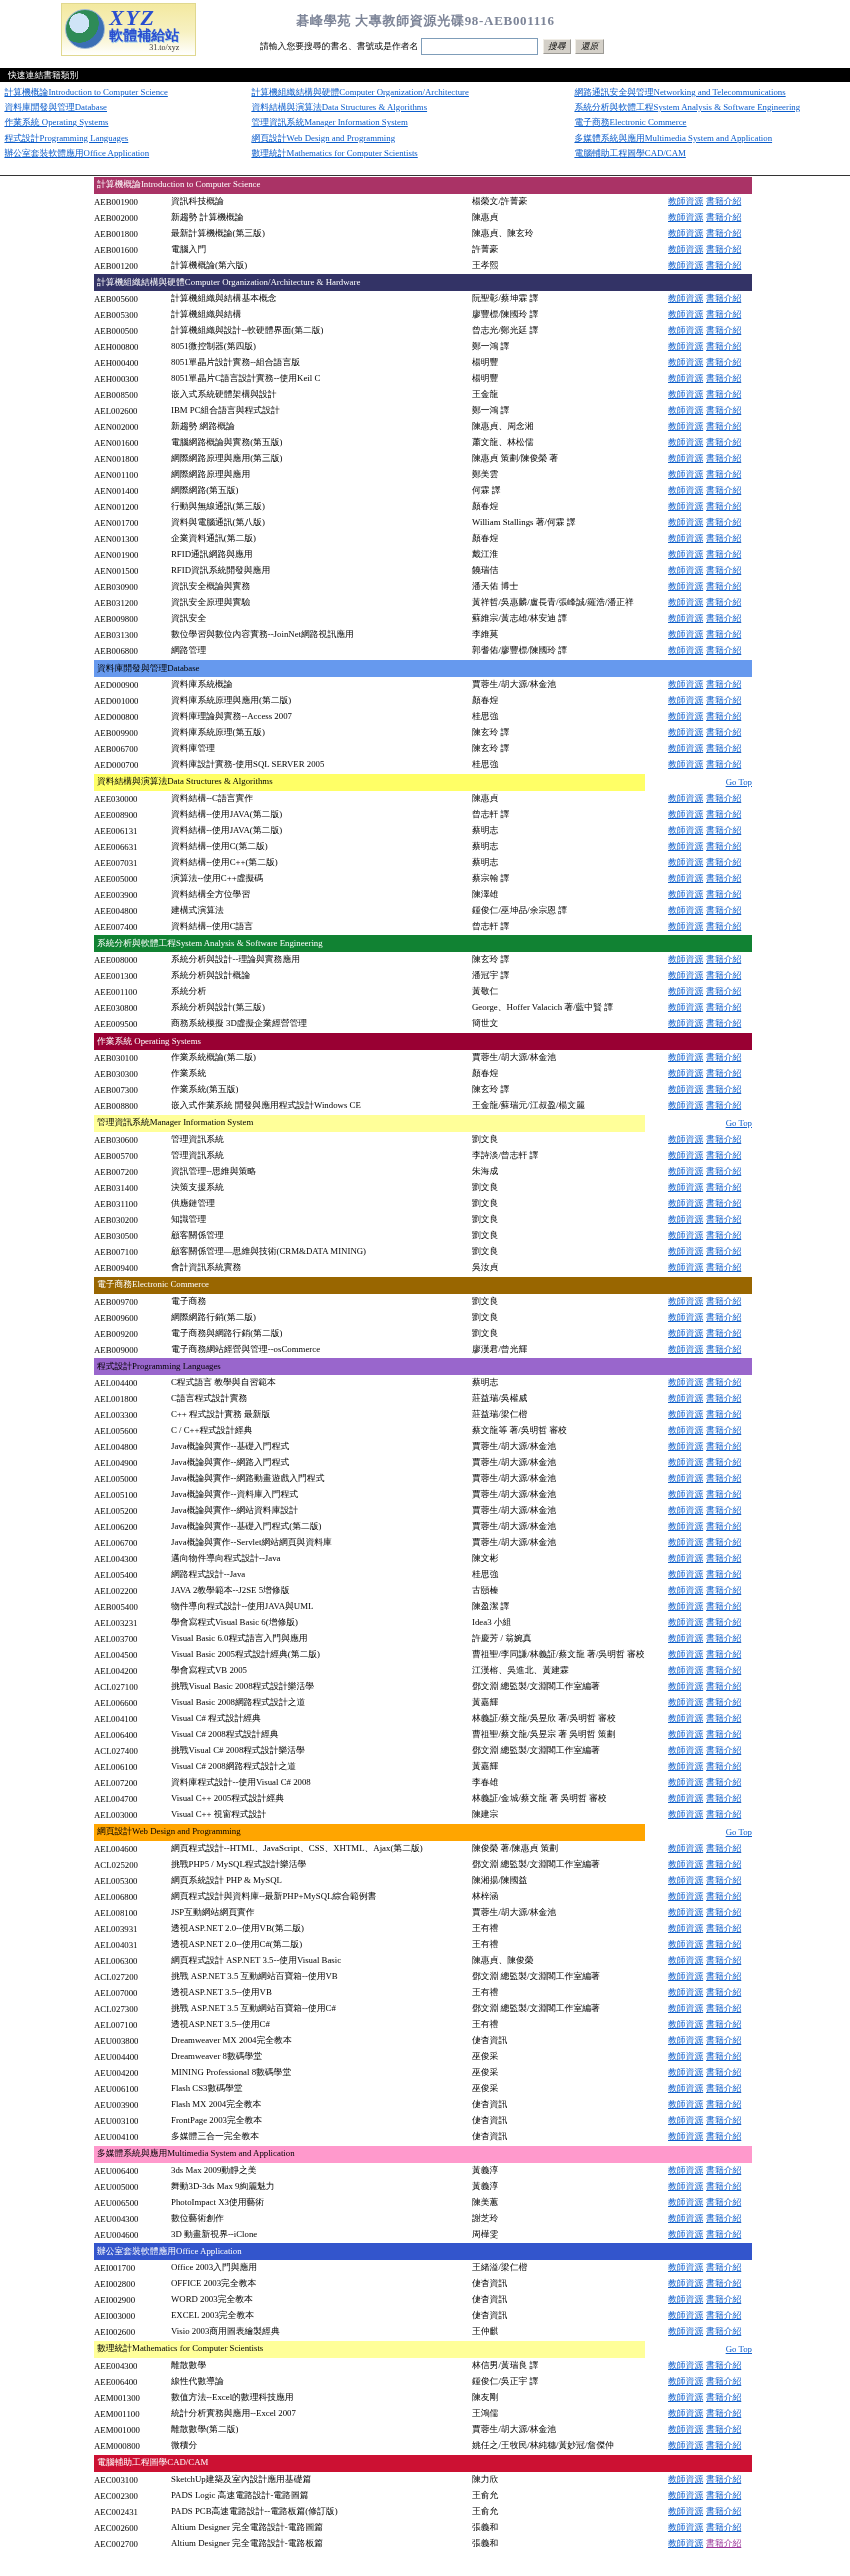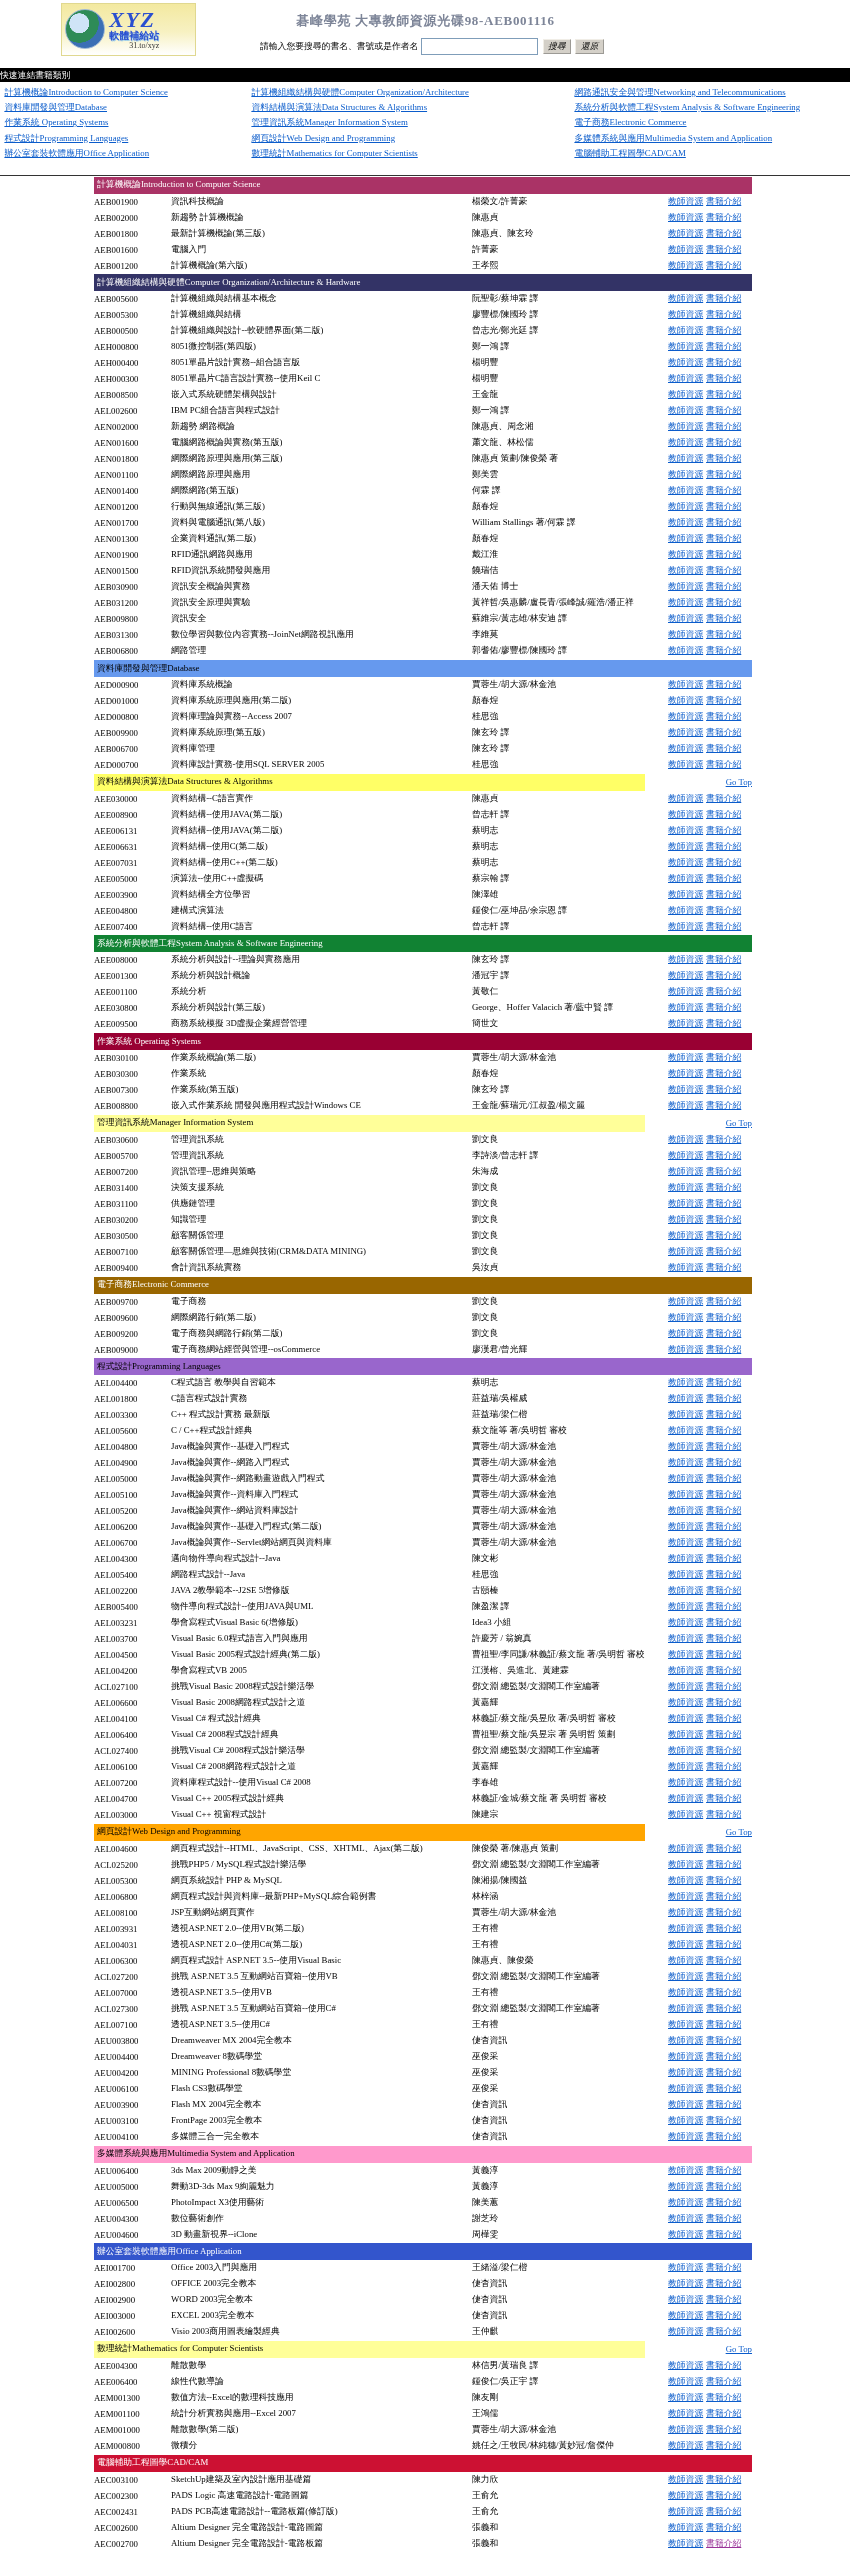--- a/index.html
+++ b/index.html
@@ -11,30 +11,30 @@
   
   .top{position:relative;height:176px;}
   .logo{position:absolute;left:61px;top:2.9px;width:133px;height:51px;
         background:linear-gradient(180deg,#f3e9a0 0%,#f7f1c2 55%,#ffffff 100%);
         border:0.7px solid #e0d890;display:flex;align-items:center;}
   .globe{width:38px;height:38px;border-radius:50%;margin-left:2.9px;flex:0 0 auto;
          background:radial-gradient(circle at 35% 35%,#cfe4f7 0 28%,#2e8b57 29% 55%,#3b6fb5 56% 100%);
          border:1.5px solid #9db7d6;}
   .logotxt{margin-left:4.4px;line-height:1.05;}
   .logotxt .l1{font-size:22px;font-weight:bold;font-style:italic;color:#2a4fd0;letter-spacing:1.5px;}
-  .logotxt .l2{font-size:10px;font-weight:bold;color:#2a4fd0;text-shadow:0.7px 0.7px 0 #9fd0ea;}
+  .logotxt .l2{font-size:14px;font-weight:bold;color:#2a4fd0;text-shadow:0.7px 0.7px 0 #9fd0ea;}
   .logotxt .l3{font-size:8px;color:#333;text-align:right;}
   .pgtitle{position:absolute;left:0;right:0;top:11.7px;text-align:center;
            font-size:13px;font-weight:bold;color:#7d8598;letter-spacing:0.7px;}
   .searchrow{position:absolute;left:252px;top:38px;height:17.5px;display:flex;align-items:center;font-size:8.8px;padding-left:8px;}
   .searchrow input{width:111px;height:13px;border:0.7px solid #7f9db9;margin-left:2.9px;font-size:8.8px;}
   .btn{margin-left:4.4px;font-size:8.8px;padding:0.7px 4.4px;background:#d4d0c8;border:1.5px outset #f0ede6;font-family:inherit;font-style:italic;}
 
   .blackbar{position:absolute;left:0;right:0;top:68px;height:14px;background:#000;color:#fff;
-            font-size:8.8px;line-height:14px;padding-left:0;}
+            font-size:8.8px;line-height:14px;padding-left:8px;}
   .quick{position:absolute;left:4.4px;top:85px;right:0;display:grid;
          grid-template-columns:247px 323px 1fr;grid-auto-rows:15.3px;font-size:8.8px;align-items:center;}
   .rule{position:absolute;left:0;right:0;top:175px;border-top:0.7px solid #333;}
 
   
   .catalog{margin-left:94px;width:658px;}
   .band{display:flex;height:17px;margin-top:0.7px;}
   .band-color{flex:1;display:flex;align-items:center;padding-left:2.9px;font-size:8.8px;}
   .band-right{width:79px;background:#fff;display:flex;align-items:center;justify-content:flex-end;font-size:8.8px;margin-left:28px;}
   .row{display:flex;height:16px;align-items:center;font-size:8.8px;white-space:nowrap;}

